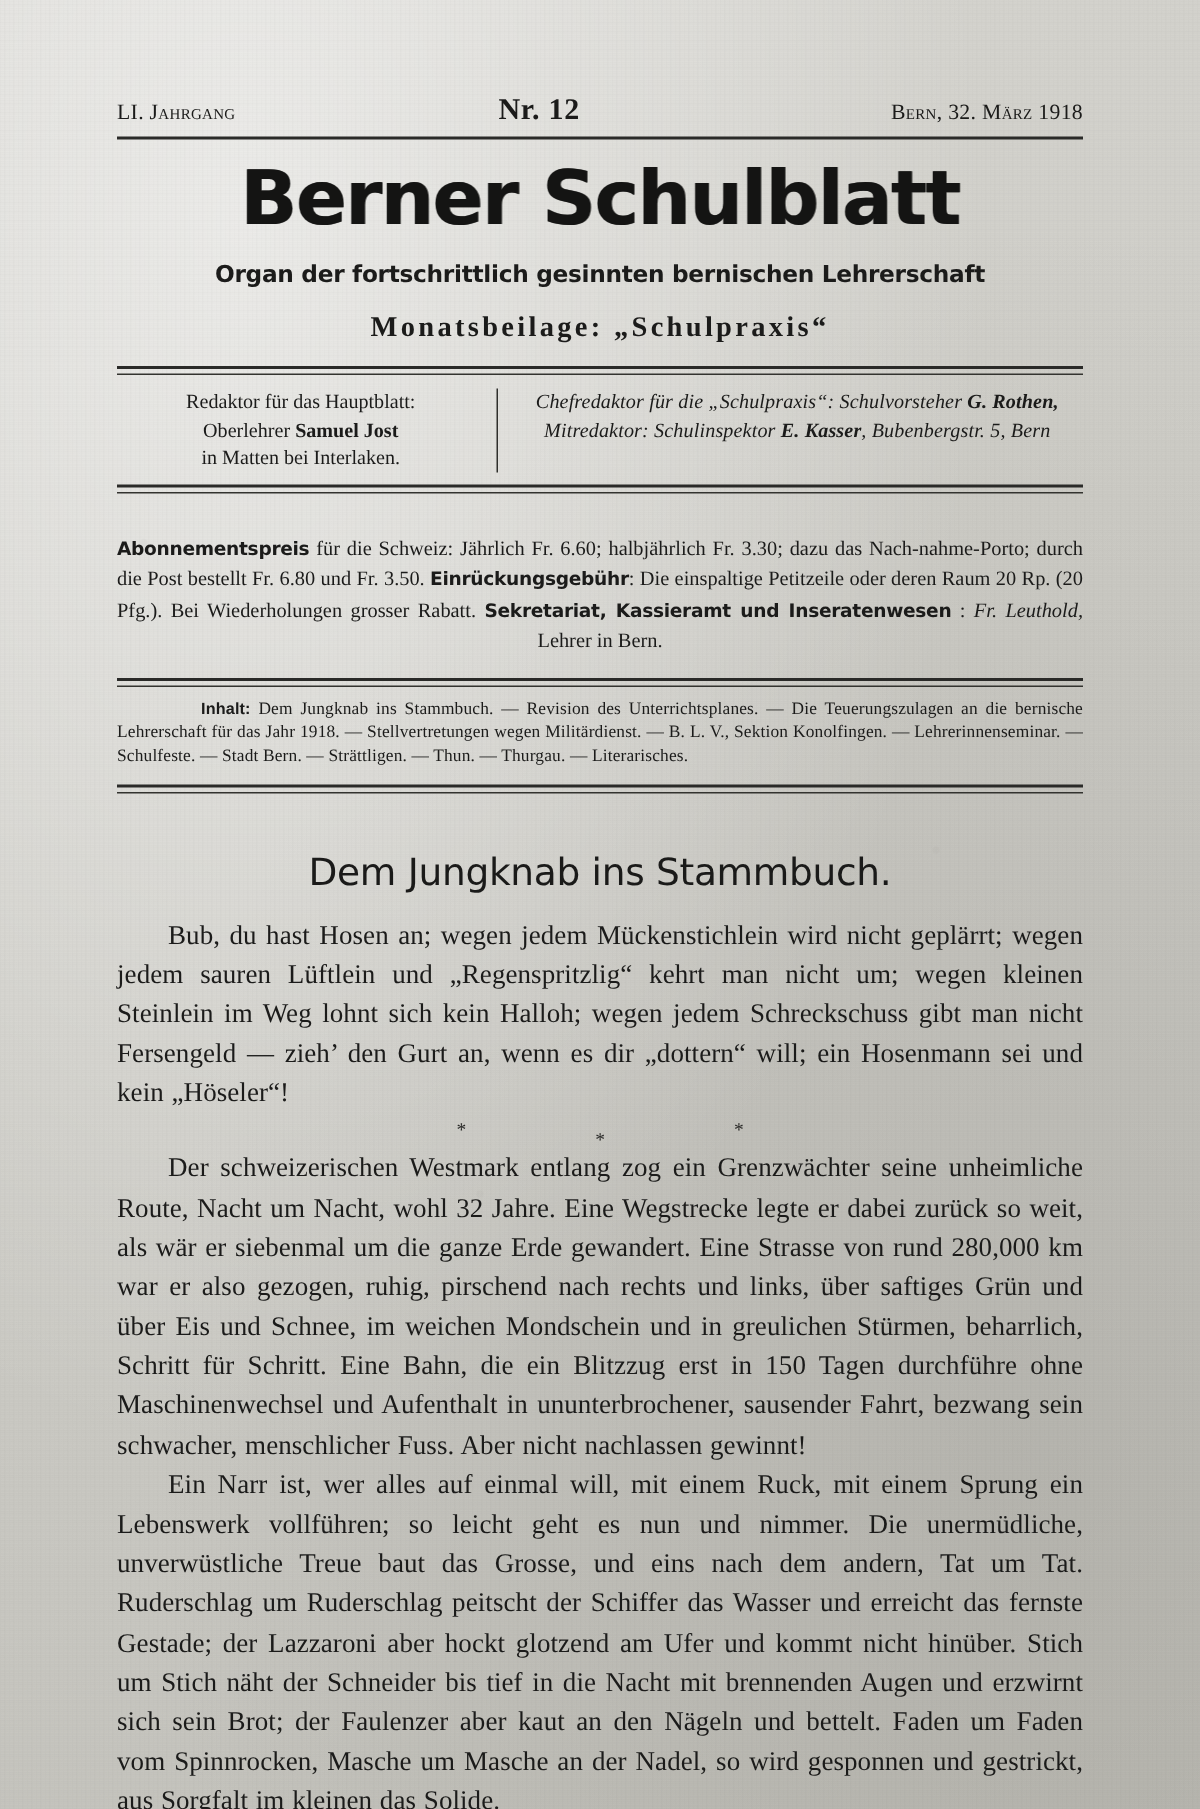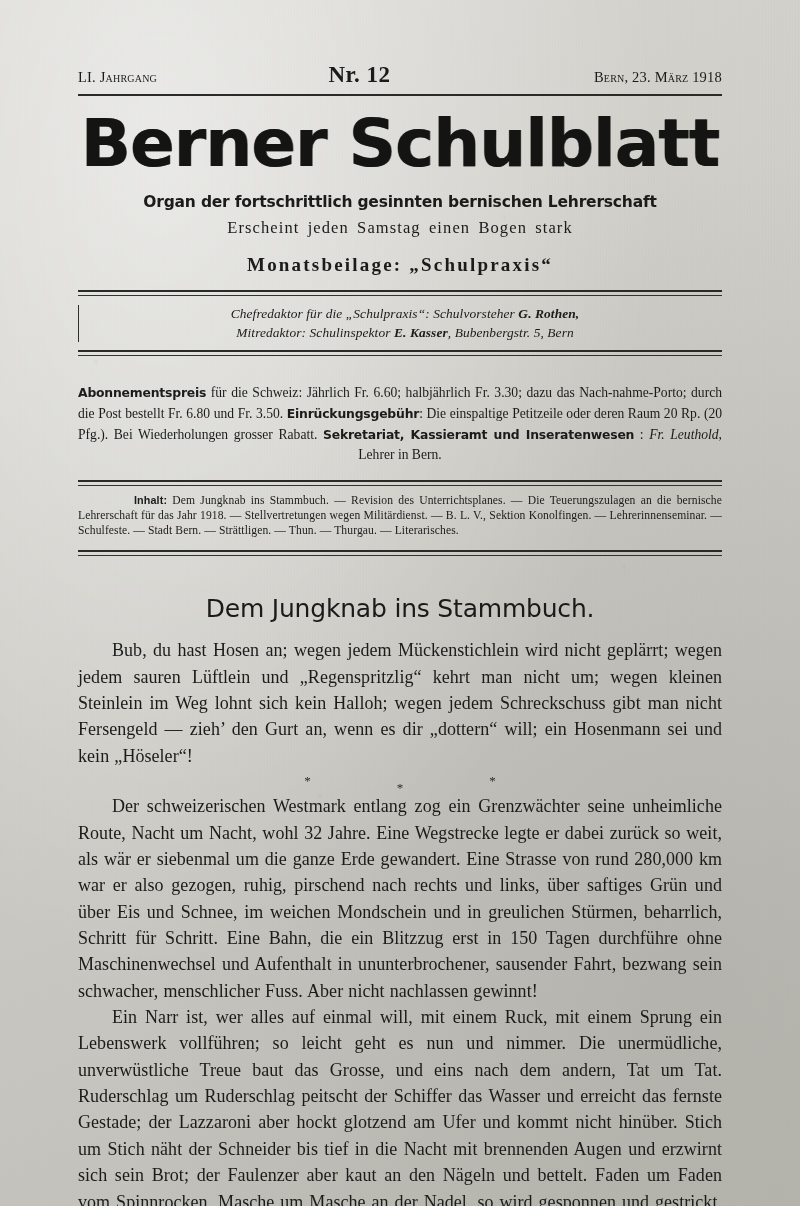--- a/index.html
+++ b/index.html
@@ -49,42 +49,42 @@
     padding-top: 62px;
     font-family: "Liberation Serif", serif;
   }
   .jahrgang, .place-date {
     font-size: 14.5px;
     letter-spacing: .2px;
     font-variant: small-caps;
     white-space: nowrap;
   }
   .issue-no {
-    font-size: 23px;
+    font-size: 20px;
     font-weight: bold;
     letter-spacing: .5px;
     transform: translateX(-16px);
   }
   .rule-heavy {
     border: 0;
     border-top: 2.2px solid #2a2a28;
     margin: 6px 0 0 0;
   }
   .rule-thin {
     border: 0;
     border-top: 1px solid #33332f;
     margin: 0;
   }
 
   
   .masthead-title {
     text-align: center;
     font-family: "DejaVu Sans", sans-serif;
     font-weight: bold;
-    font-size: 66px;
+    font-size: 50px;
     line-height: 1.02;
     letter-spacing: -1px;
     margin: 14px 0 6px;
     color: #141413;
     text-shadow: 0.6px 0 0 rgba(20,20,19,.55), -0.5px 0 0 rgba(20,20,19,.35);
   }
 
   .subline1 {
     text-align: center;
     font-family: "DejaVu Sans", sans-serif;
@@ -218,36 +218,40 @@
   .nowrap { white-space: nowrap; }
 </style>
 </head>
 <body>
 
 <div class="page">
 
   <div class="topline">
     <div class="jahrgang">LI. Jahrgang</div>
     <div class="issue-no">Nr. 12</div>
-    <div class="place-date">Bern, 23. März 1918</div>
+    <div class="place-date">Bern, 32. März 1918</div>
   </div>
   <hr class="rule-heavy">
 
   <div class="masthead-title">Berner Schulblatt</div>
 
   <div class="subline1">Organ der fortschrittlich gesinnten bernischen Lehrerschaft</div>
-  <div class="subline2">Erscheint jeden Samstag einen Bogen stark</div>
   <div class="subline3">Monatsbeilage: „Schulpraxis“</div>
 
   <div class="masthead-rules">
     <hr class="rule-heavy">
     <hr class="rule-thin">
   </div>
 
   <div class="editors">
+    <div class="col-left">
+      <div class="ln">Redaktor für das Hauptblatt:</div>
+      <div class="ln"><span>Oberlehrer </span><b>Samuel Jost</b></div>
+      <div class="ln">in Matten bei Interlaken.</div>
+    </div>
     <div class="divider"></div>
     <div class="col-right">
       <div class="ln wide"><span>Chefredaktor für die „Schulpraxis“: Schulvorsteher </span><b>G. Rothen,</b></div>
       <div class="ln wide"><span>Mitredaktor: Schulinspektor </span><b>E. Kasser</b><span>, Bubenbergstr. 5, Bern</span></div>
     </div>
   </div>
 
   <div class="box-rules">
     <hr class="rule-heavy">
     <hr class="rule-thin">

